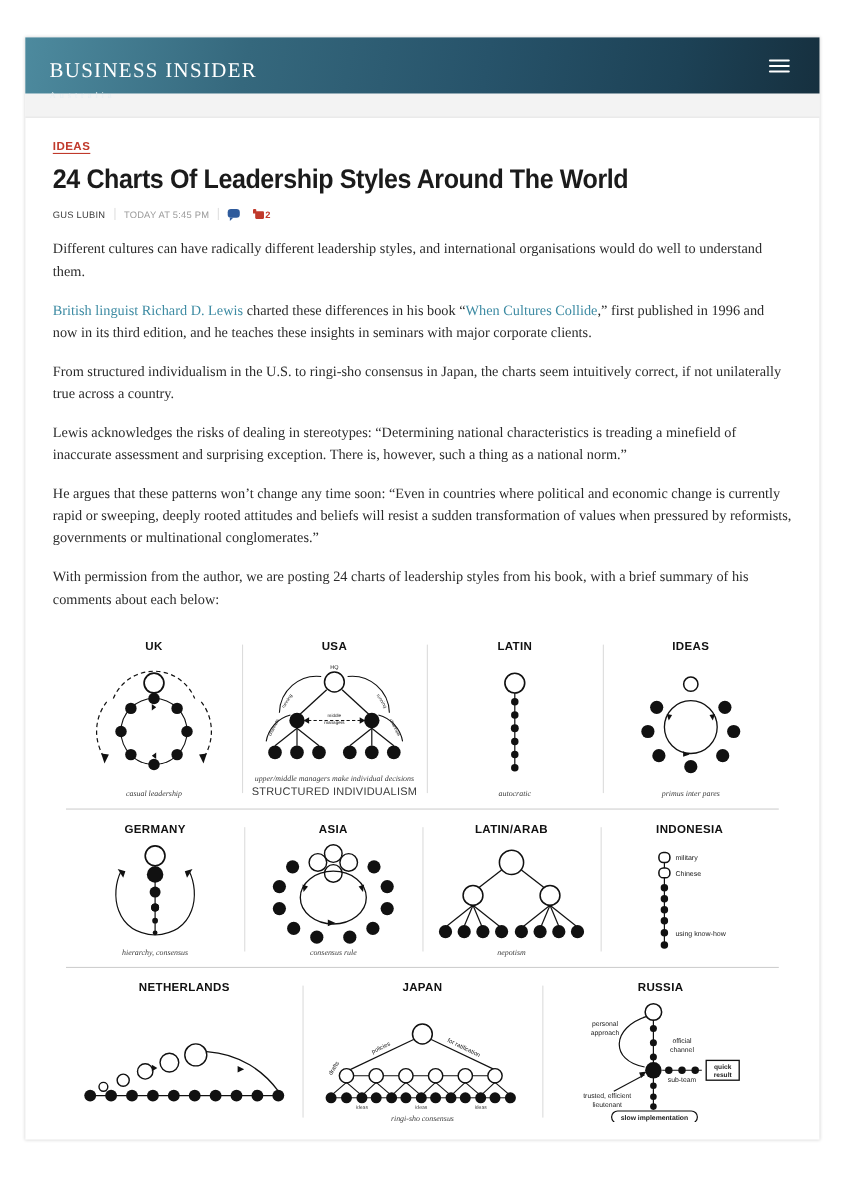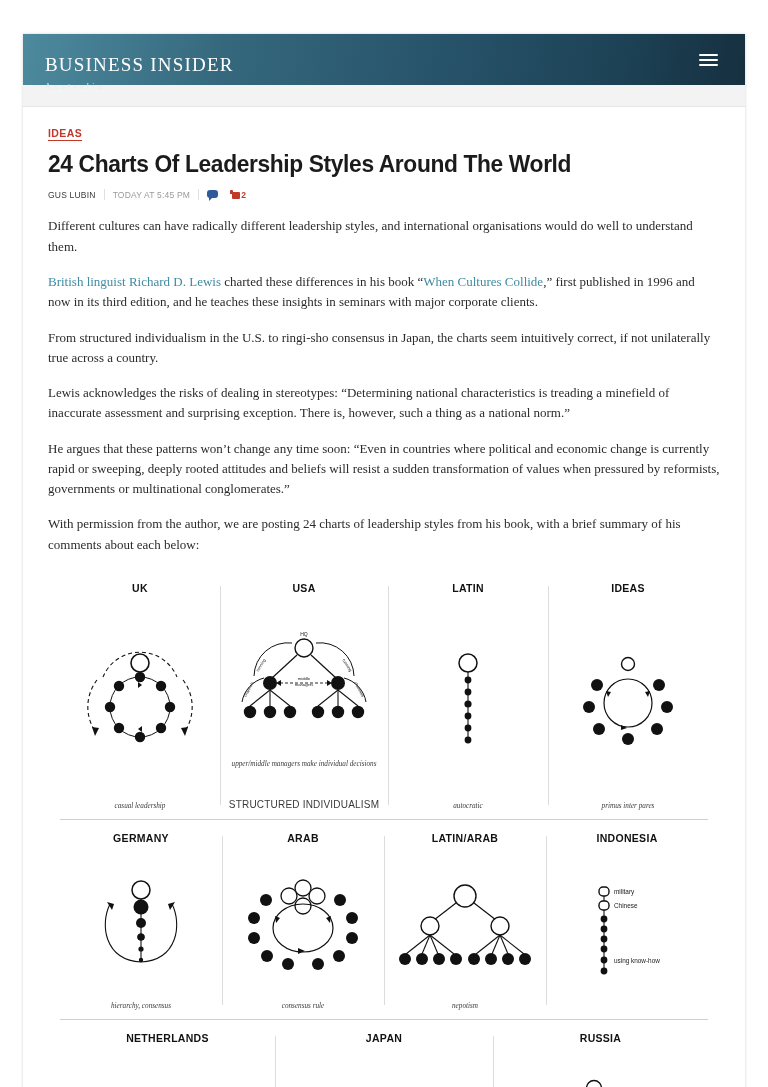--- a/index.html
+++ b/index.html
@@ -154,21 +154,20 @@
     padding: 8px 0 6px 0;
   }
   .chart-row:last-child { border-bottom: none; }
   .chart-cell {
     position: relative;
     flex: 1 1 0;
     padding: 4px 4px 2px 4px;
     display: flex;
     flex-direction: column;
     align-items: center;
-    gap: 28px;
   }
   .chart-cell + .chart-cell::before {
     content: "";
     position: absolute; left: 0; top: 8px; bottom: 8px;
     width: 1px; background: #dcdcdc;
   }
   .chart-title {
     font-size: 10.5px;
     font-weight: 700;
     letter-spacing: 0.3px;
@@ -378,21 +377,21 @@
                 <path d="M55 86 C 18 84 14 48 24 28" fill="none" stroke="#111" stroke-width="1.1"></path>
                 <path d="M55 86 C 92 84 96 48 86 28" fill="none" stroke="#111" stroke-width="1.1"></path>
                 <path d="M21 26 l7 2 l-2 6 z" fill="#111"></path>
                 <path d="M89 26 l-7 2 l2 6 z" fill="#111"></path>
               </svg>
             </div>
             <div class="chart-caption">hierarchy, consensus</div>
           </div>
 
           <div class="chart-cell">
-            <div class="chart-title">ARAB</div>
+            <div class="chart-title">ASIA</div>
             <div class="chart-art">
               <svg width="130" height="96" viewBox="0 0 130 96">
                 <g fill="#fff" stroke="#111" stroke-width="1.3">
                   <circle cx="65" cy="12" r="8"></circle>
                   <circle cx="51" cy="20" r="8"></circle>
                   <circle cx="79" cy="20" r="8"></circle>
                   <circle cx="65" cy="30" r="8"></circle>
                 </g>
                 <ellipse cx="65" cy="52" rx="30" ry="24" fill="none" stroke="#111" stroke-width="1.2"></ellipse>
                 <g fill="#111">

